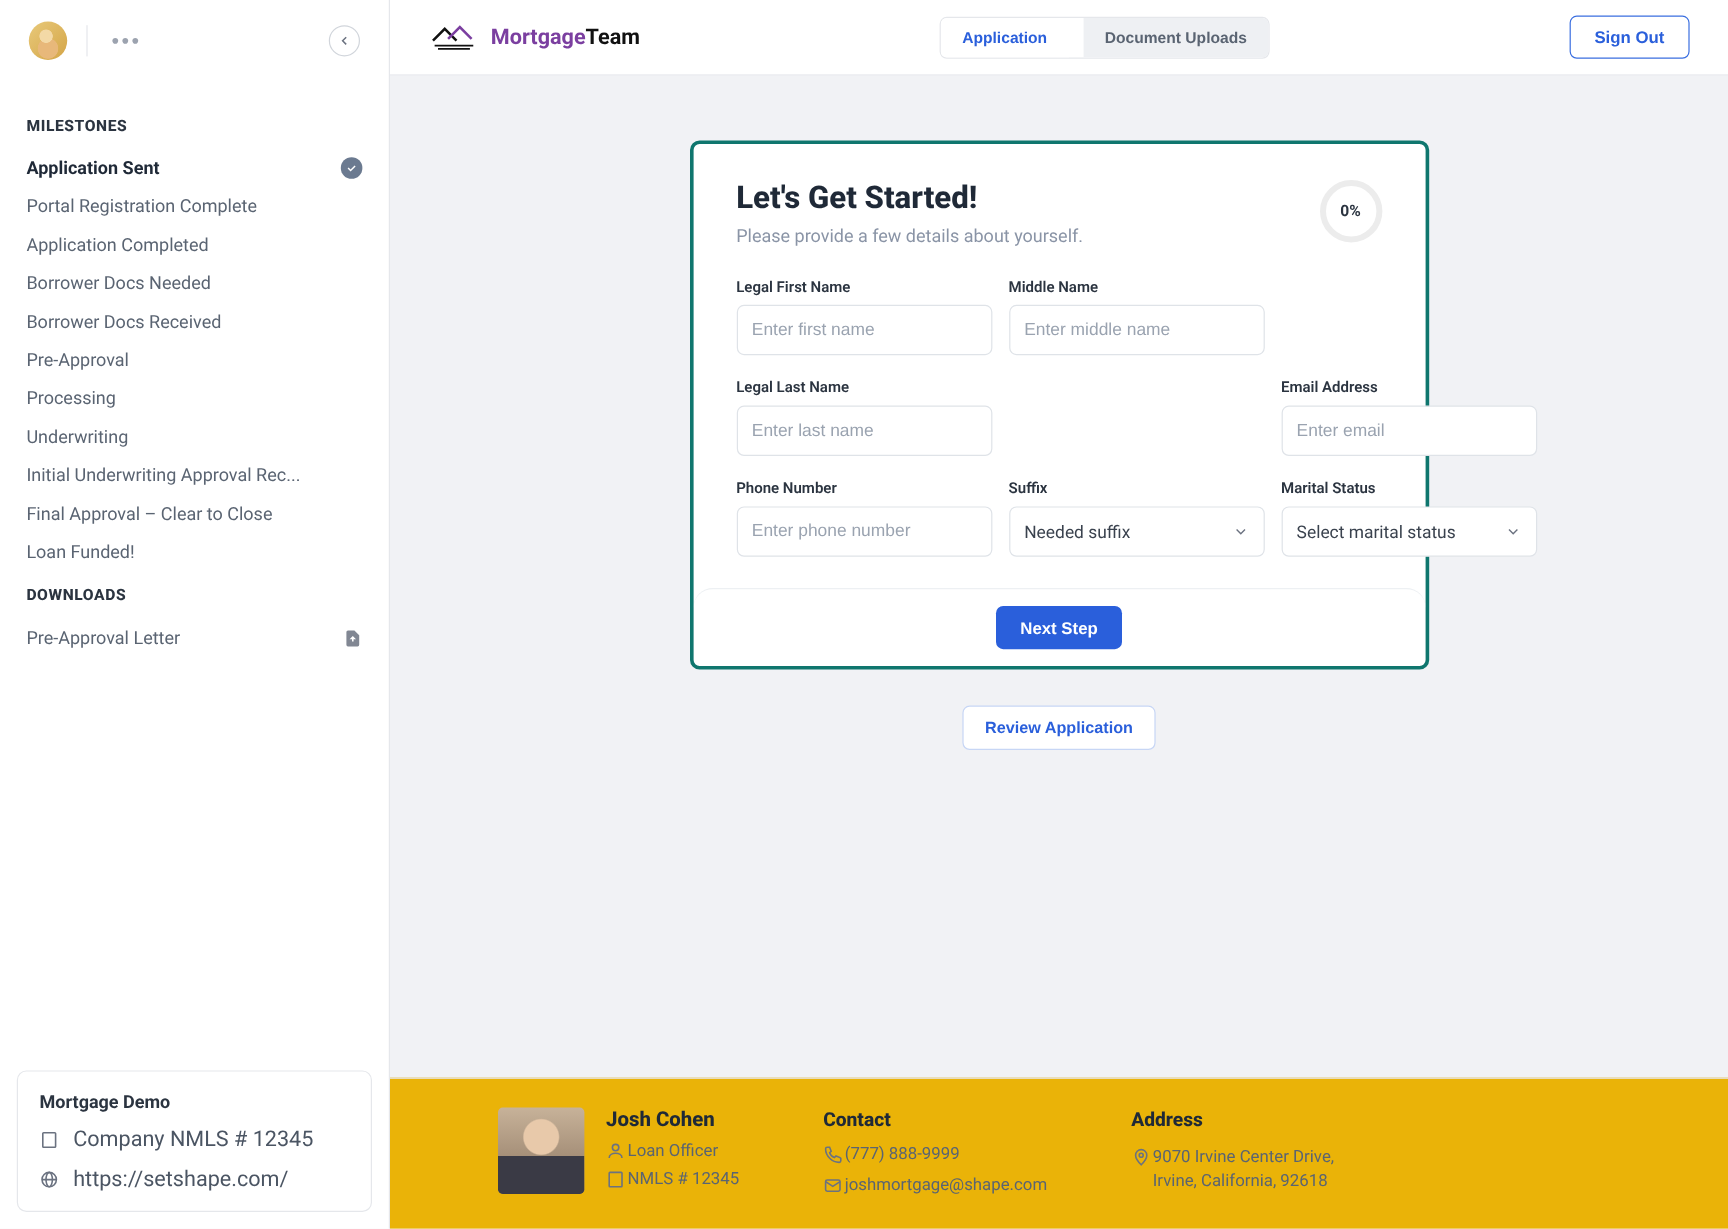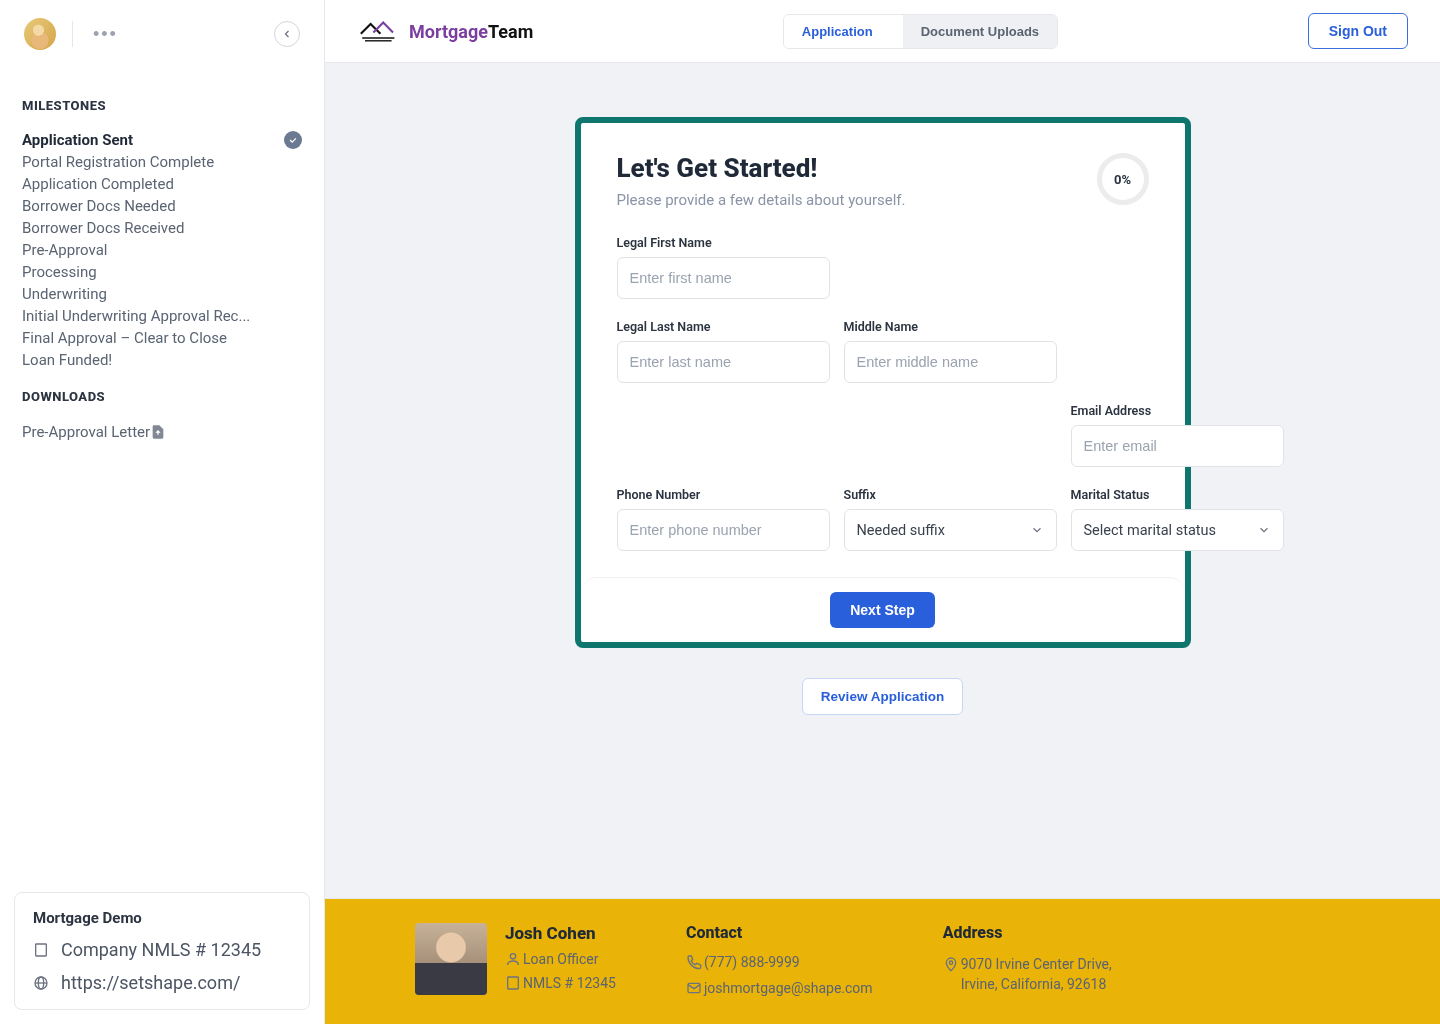--- a/index.html
+++ b/index.html
@@ -11,28 +11,28 @@
     .sidebar { width: 325px; border-right: 1px solid #e5e7eb; display: flex; flex-direction: column; }
     .sidebar-header { display: flex; align-items: center; padding: 18px 24px; gap: 16px; }
     .avatar { width: 32px; height: 32px; border-radius: 50%; background: linear-gradient(135deg, #e8c97a, #d4a547); flex-shrink: 0; position: relative; overflow:hidden; }
     .avatar::after { content:""; position:absolute; inset:0; background: radial-gradient(circle at 45% 38%, #f3d9a6 20%, transparent 22%), radial-gradient(circle at 50% 70%, #e8b87a 30%, transparent 32%); }
     .vdiv { width:1px; height:26px; background:#e5e7eb; }
     .dots-btn { background:none; border:none; cursor:pointer; color:#9ca3af; font-size:18px; letter-spacing:2px; padding:4px; }
     .collapse-btn { margin-left:auto; width:26px; height:26px; border:1px solid #d1d5db; border-radius:50%; background:#fff; display:flex; align-items:center; justify-content:center; cursor:pointer; color:#6b7280; }
     
     .sidebar-body { padding: 10px 22px 20px; flex:1; overflow:auto; }
     .section-title { font-size:13px; font-weight:800; color:#2b3440; letter-spacing:0.5px; margin: 20px 0 18px; }
-    .milestone-list { list-style:none; display:flex; flex-direction:column; gap:4px; }
+    .milestone-list { list-style:none; display:flex; flex-direction:column; gap:14px; }
     .milestone-item { display:flex; align-items:center; justify-content:space-between; gap:10px; cursor:default; }
     .milestone-label { font-size:15px; color:#5a6472; white-space:nowrap; overflow:hidden; text-overflow:ellipsis; }
     .milestone-item.active .milestone-label { color:#1f2937; font-weight:700; }
     .check-badge { width:18px; height:18px; border-radius:50%; background:#6b7a90; display:flex; align-items:center; justify-content:center; flex-shrink:0; }
     .check-badge svg { width:10px; height:10px; stroke:#fff; stroke-width:3; fill:none; }
     
-    .download-row { display:flex; align-items:center; }
+    .download-row { display:flex; align-items:center; justify-content:space-between; }
     .download-label { font-size:15px; color:#5a6472; }
     .file-icon { width:16px; height:20px; color:#6b7280; }
     
     .company-card { margin: 14px; border:1px solid #e5e7eb; border-radius:8px; padding:16px 18px; display:flex; flex-direction:column; gap:12px; }
     .company-name { font-size:15px; font-weight:700; color:#2b3440; }
     .company-row { display:flex; align-items:center; gap:12px; font-size:18px; color:#4b5563; }
     .sm-icon { width:16px; height:16px; color:#6b7280; flex-shrink:0; }
     
     
     .main { flex:1; background:#f1f2f5; display:flex; flex-direction:column; }
@@ -44,21 +44,21 @@
     .brand-text .t { color:#111; font-weight:700; }
     
     .tab-switch { margin: 0 auto; display:flex; border:1px solid #e5e7eb; border-radius:6px; overflow:hidden;gap:12px; }
     .tab-btn { padding:9px 18px; font-size:13px; font-weight:600; border:none; cursor:pointer; background:#eef0f3; color:#5a6472; }
     .tab-btn.active { background:#fff; color:#2a5fdb; }
     
     .signout-btn { border:1px solid #3b6fe0; color:#2a5fdb; background:#fff; border-radius:6px; padding:9px 20px; font-size:14px; font-weight:600; cursor:pointer; }
     
     .content { flex:1; padding: 54px 40px 40px; display:flex; flex-direction:column; align-items:center; }
     
-    .card { width:616px; background:#fff; border-radius:8px; border:6px solid #0f766e; }
+    .card { width:616px; background:#fff; border-radius:8px; border:3px solid #0f766e; }
     .card-top { padding: 30px 36px 26px; }
     .card-head { display:flex; justify-content:space-between; align-items:flex-start; margin-bottom:26px; }
     .card-title { font-size:26px; font-weight:800; color:#1f2937; margin-bottom:8px; }
     .card-sub { font-size:15px; color:#8a94a6; }
     .progress-ring { width:52px; height:52px; border-radius:50%; border:5px solid #ececec; display:flex; align-items:center; justify-content:center; font-size:13px; font-weight:700; color:#2b3440; flex-shrink:0; }
     
     .form-grid { display:grid; grid-template-columns: 1fr 1fr 1fr; gap: 20px 14px; }
     .field { display:flex; flex-direction:column; gap:7px; }
     .field.full { grid-column: 1; }
     .field.placeholder-empty { grid-column: 2; }
@@ -205,27 +205,27 @@
               <div class="card-sub">Please provide a few details about yourself.</div>
             </div>
             <div class="progress-ring">0%</div>
           </div>
 
           <div class="form-grid">
             <div class="field">
               <label class="field-label">Legal First Name</label>
               <input class="text-input" placeholder="Enter first name" style="">
             </div>
+            <div class="field">
+              <label class="field-label">Middle Name</label>
+              <input class="text-input" placeholder="Enter middle name" style="">
+            </div>
             <div class="field full">
               <label class="field-label">Legal Last Name</label>
               <input class="text-input" placeholder="Enter last name" style="">
-            </div>
-            <div class="field">
-              <label class="field-label">Middle Name</label>
-              <input class="text-input" placeholder="Enter middle name" style="">
             </div>
             <div class="field placeholder-empty"></div>
             <div class="field">
               <label class="field-label">Email Address</label>
               <input class="text-input" placeholder="Enter email" style="">
             </div>
             <div class="field">
               <label class="field-label">Phone Number</label>
               <input class="text-input" placeholder="Enter phone number" style="">
             </div>

